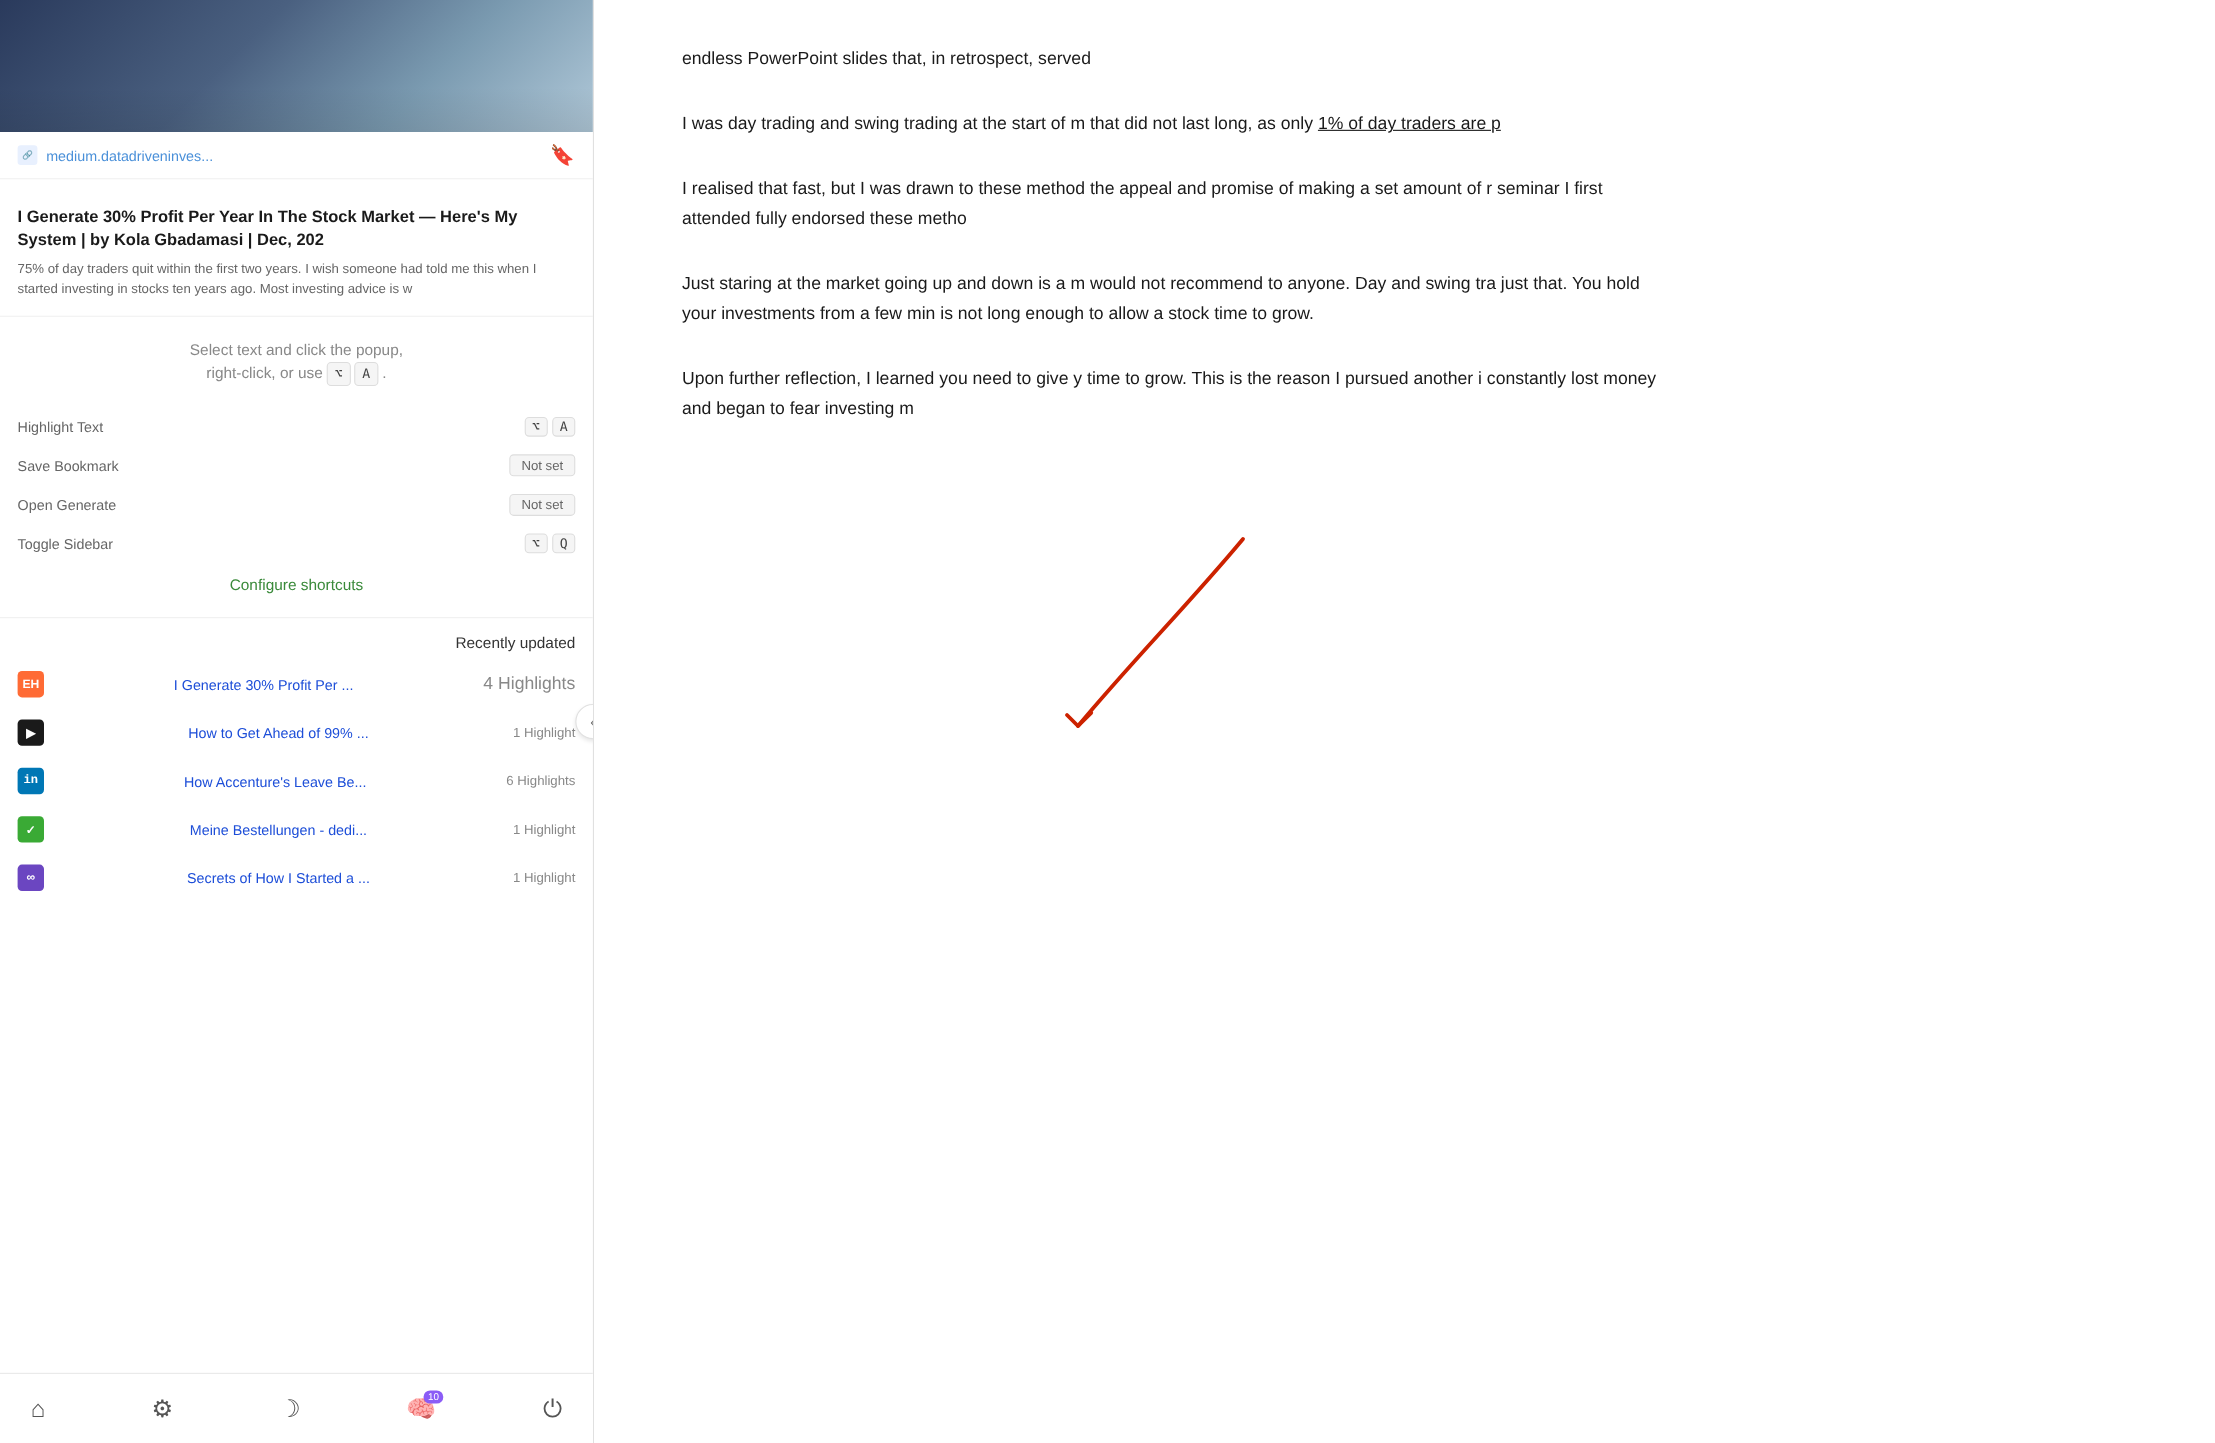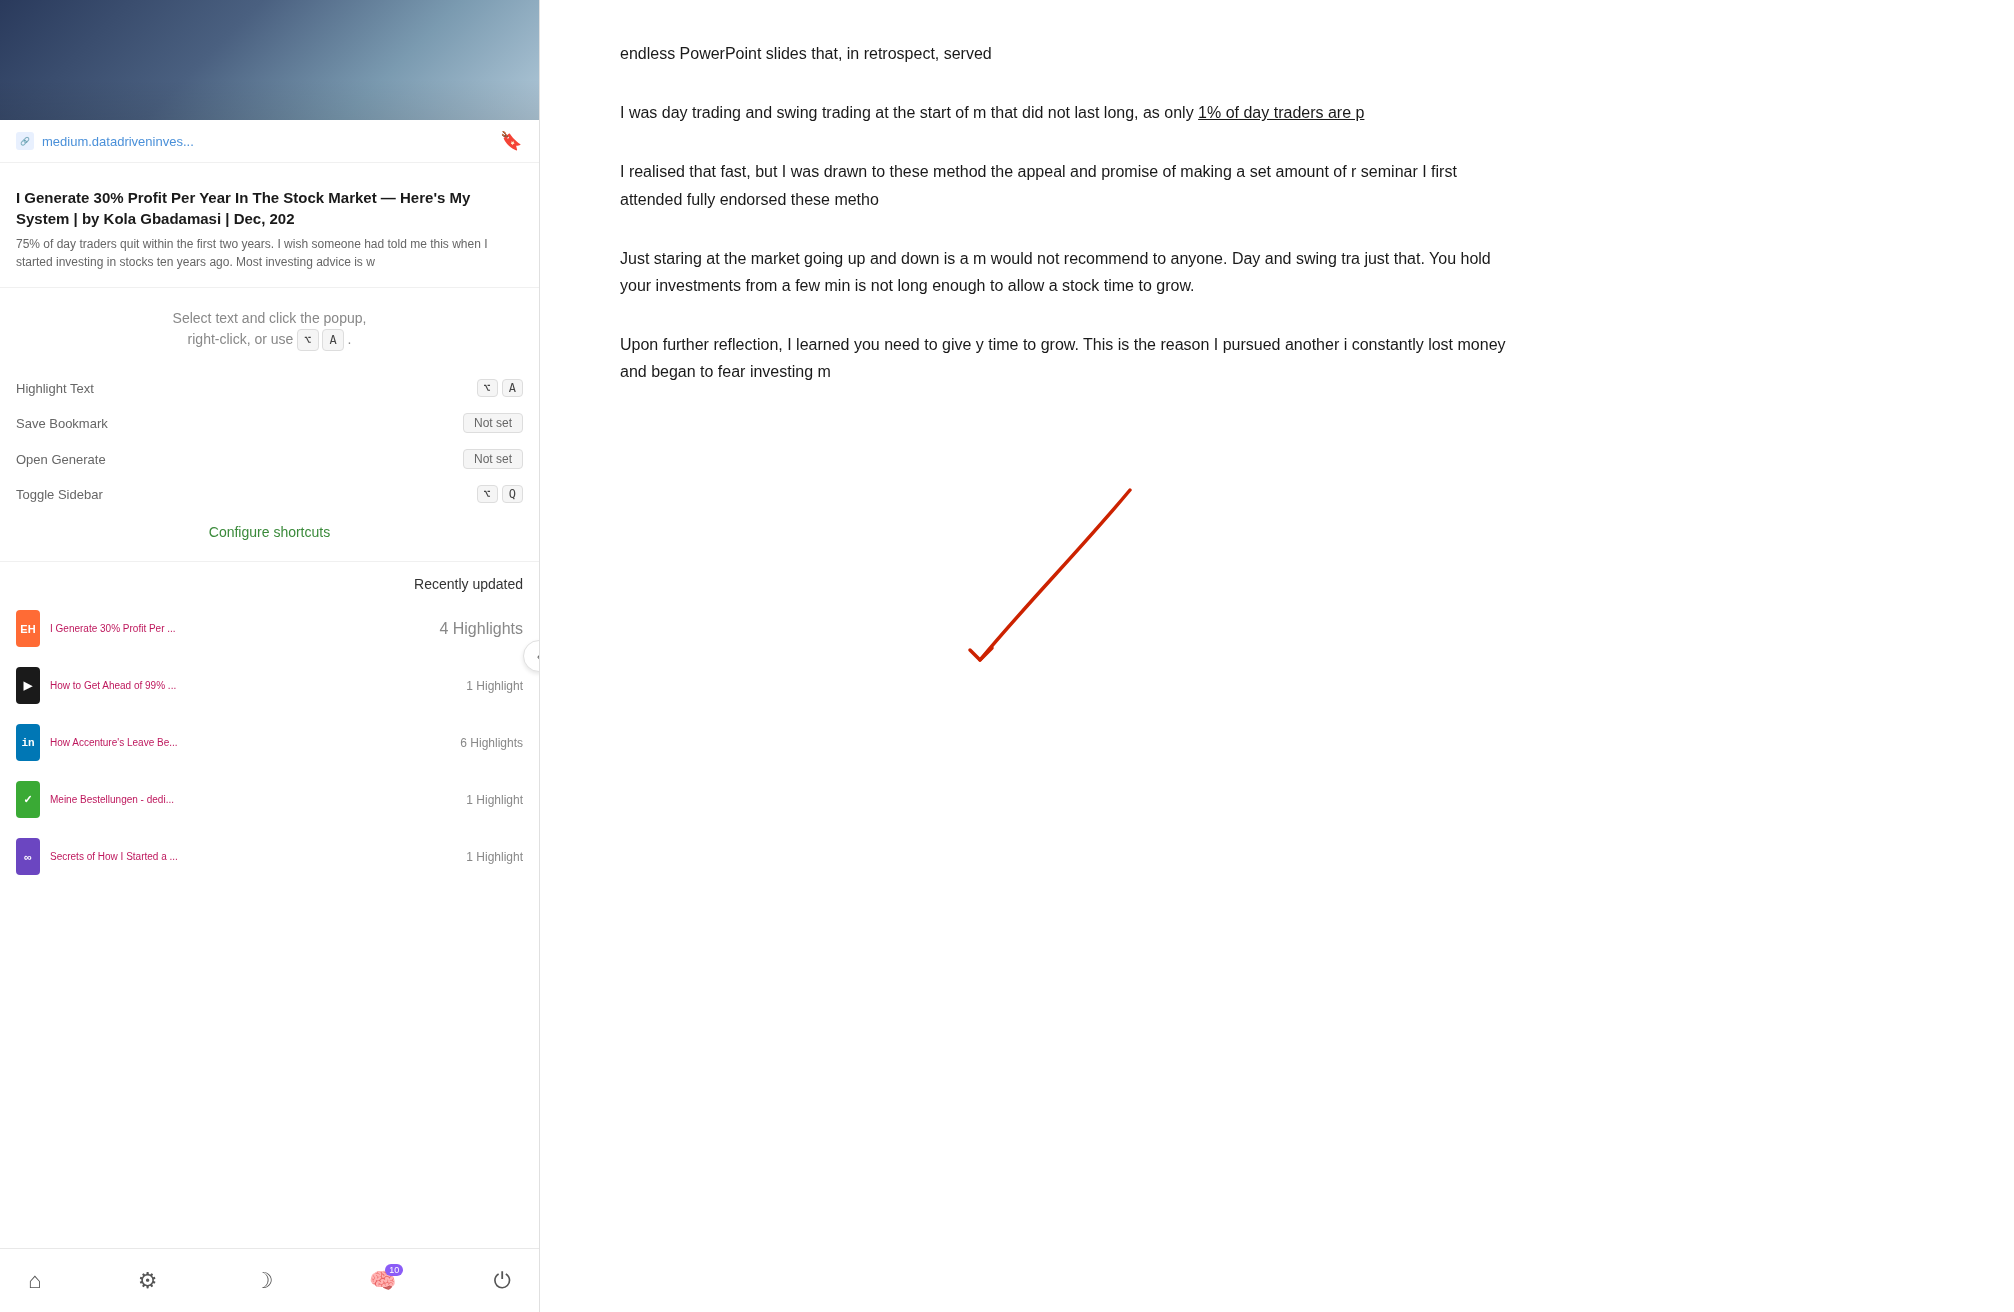--- a/index.html
+++ b/index.html
@@ -169,45 +169,46 @@
     }
     .article-list-item {
       display: flex;
       align-items: center;
       padding: 10px 16px;
       cursor: pointer;
       gap: 10px;
     }
     .item-favicon {
       width: 24px;
-      height: 37px;
+      height: 24px;
       border-radius: 4px;
       display: flex;
       align-items: center;
       justify-content: center;
       font-size: 11px;
       font-weight: bold;
       flex-shrink: 0;
     }
     .item-favicon.orange { background: #ff6b35; color: white; }
     .item-favicon.dark { background: #1a1a1a; color: white; }
     .item-favicon.linkedin { background: #0077b5; color: white; font-family: Liberation Mono, monospace; }
     .item-favicon.green { background: #3aaa35; color: white; }
     .item-favicon.purple { background: #6b46c1; color: white; }
 
     .item-text {
       flex: 1;
       overflow: hidden;
     }
     .item-title {
-      font-size: 10px;
-      color: #be185d;
+      font-size: 13px;
+      color: #1d4ed8;
       white-space: nowrap;
       overflow: hidden;
       text-overflow: ellipsis;
+      text-align: center;
     }
 
     
     .bottom-nav {
       height: 64px;
       border-top: 1px solid #e8e8e8;
       display: flex;
       align-items: center;
       justify-content: space-between;
       padding: 0 28px;

